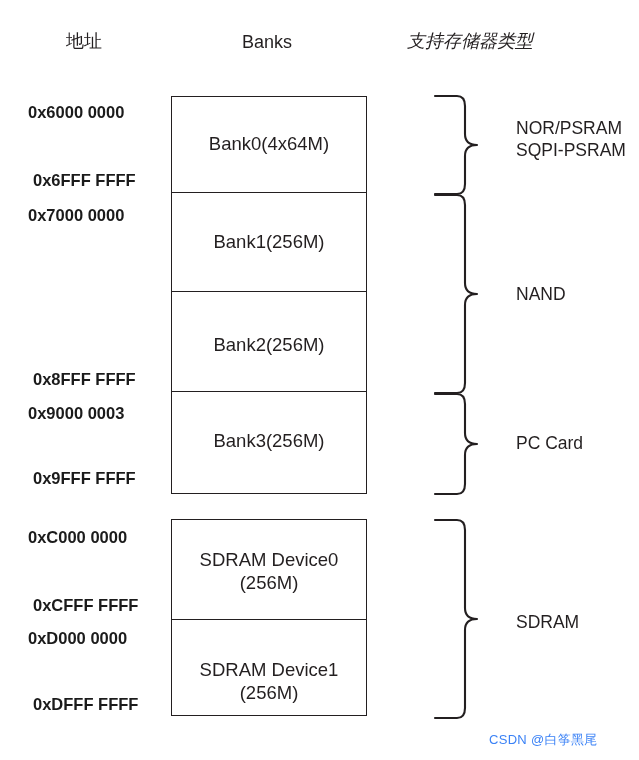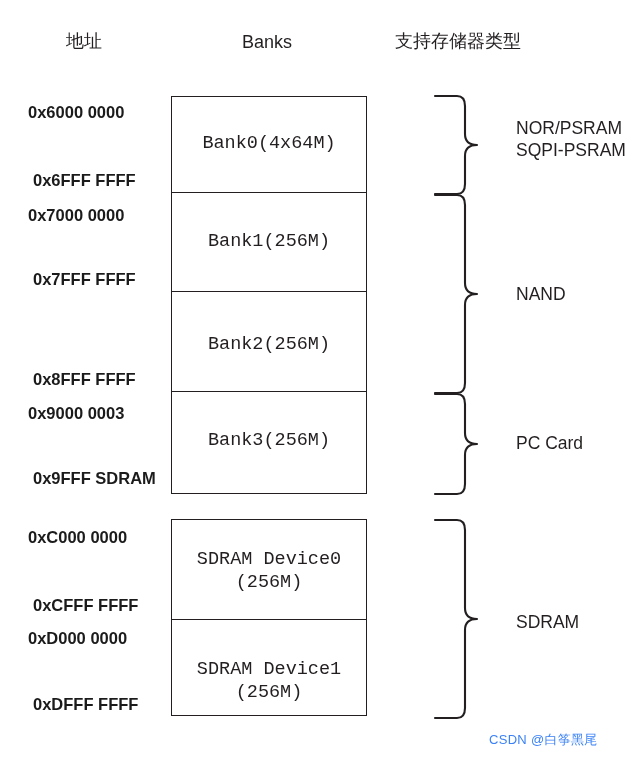--- a/index.html
+++ b/index.html
@@ -23,21 +23,21 @@
   }
   .hdr {
     position: absolute;
     font-size: 18px;
     line-height: 20px;
     color: #231f20;
     white-space: nowrap;
   }
   #hdr-address { left: 66px;  top: 31px; }
   #hdr-banks   { left: 242px; top: 32px; }
-  #hdr-types   { left: 395px; top: 31px; }
+  #hdr-types   { left: 407px; top: 31px; font-style: italic; }
 
   .addr {
     position: absolute;
     left: 28px;
     width: 130px;
     text-align: left;
     font-size: 16.5px;
     line-height: 18px;
     color: #1b1b1b;
     white-space: nowrap;
@@ -45,21 +45,20 @@
   }
   .addr.ind { left: 33px; }
 
   .bankbox {
     position: absolute;
     left: 171px;
     width: 196px;
     box-sizing: border-box;
     border: 1.6px solid #231f20;
     background: #ffffff;
-    font-family: Liberation Mono, monospace;
   }
   #box-upper { top: 96px;  height: 398px; }
   #box-lower { top: 519px; height: 197px; }
 
   .divider {
     position: absolute;
     left: 0;
     width: 100%;
     height: 0;
     border-top: 1.6px solid #231f20;
@@ -109,24 +108,23 @@
 
 <div id="diagram">
 
   <div class="hdr" id="hdr-address">地址</div>
   <div class="hdr" id="hdr-banks">Banks</div>
   <div class="hdr" id="hdr-types">支持存储器类型</div>
 
   <div class="addr" style="top:103px">0x6000 0000</div>
   <div class="addr ind" style="top:171px">0x6FFF FFFF</div>
   <div class="addr" style="top:206px">0x7000 0000</div>
-  <div class="addr ind" style="top:270px">0x7FFF FFFF</div>
   <div class="addr ind" style="top:370px">0x8FFF FFFF</div>
   <div class="addr" style="top:404px">0x9000 0003</div>
-  <div class="addr ind" style="top:469px">0x9FFF SDRAM</div>
+  <div class="addr ind" style="top:469px">0x9FFF FFFF</div>
   <div class="addr" style="top:528px">0xC000 0000</div>
   <div class="addr ind" style="top:596px">0xCFFF FFFF</div>
   <div class="addr" style="top:629px">0xD000 0000</div>
   <div class="addr ind" style="top:695px">0xDFFF FFFF</div>
 
   <div class="bankbox" id="box-upper">
     <div class="divider" style="top:95px"></div>
     <div class="divider" style="top:194px"></div>
     <div class="divider" style="top:294px"></div>
 

